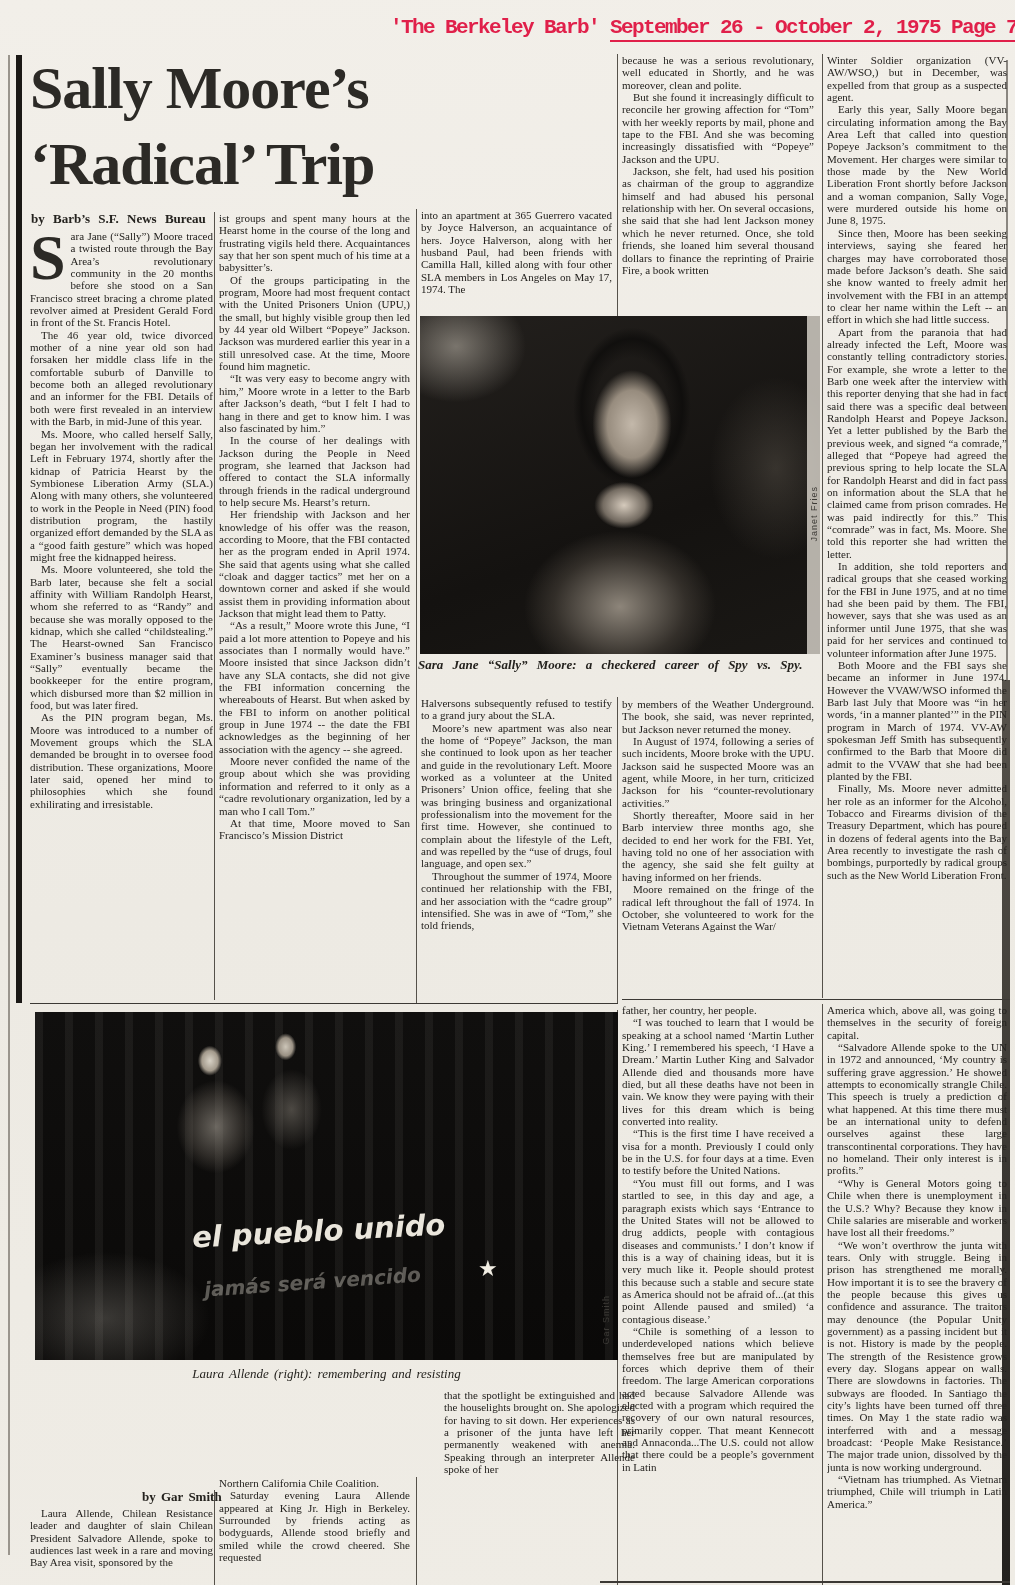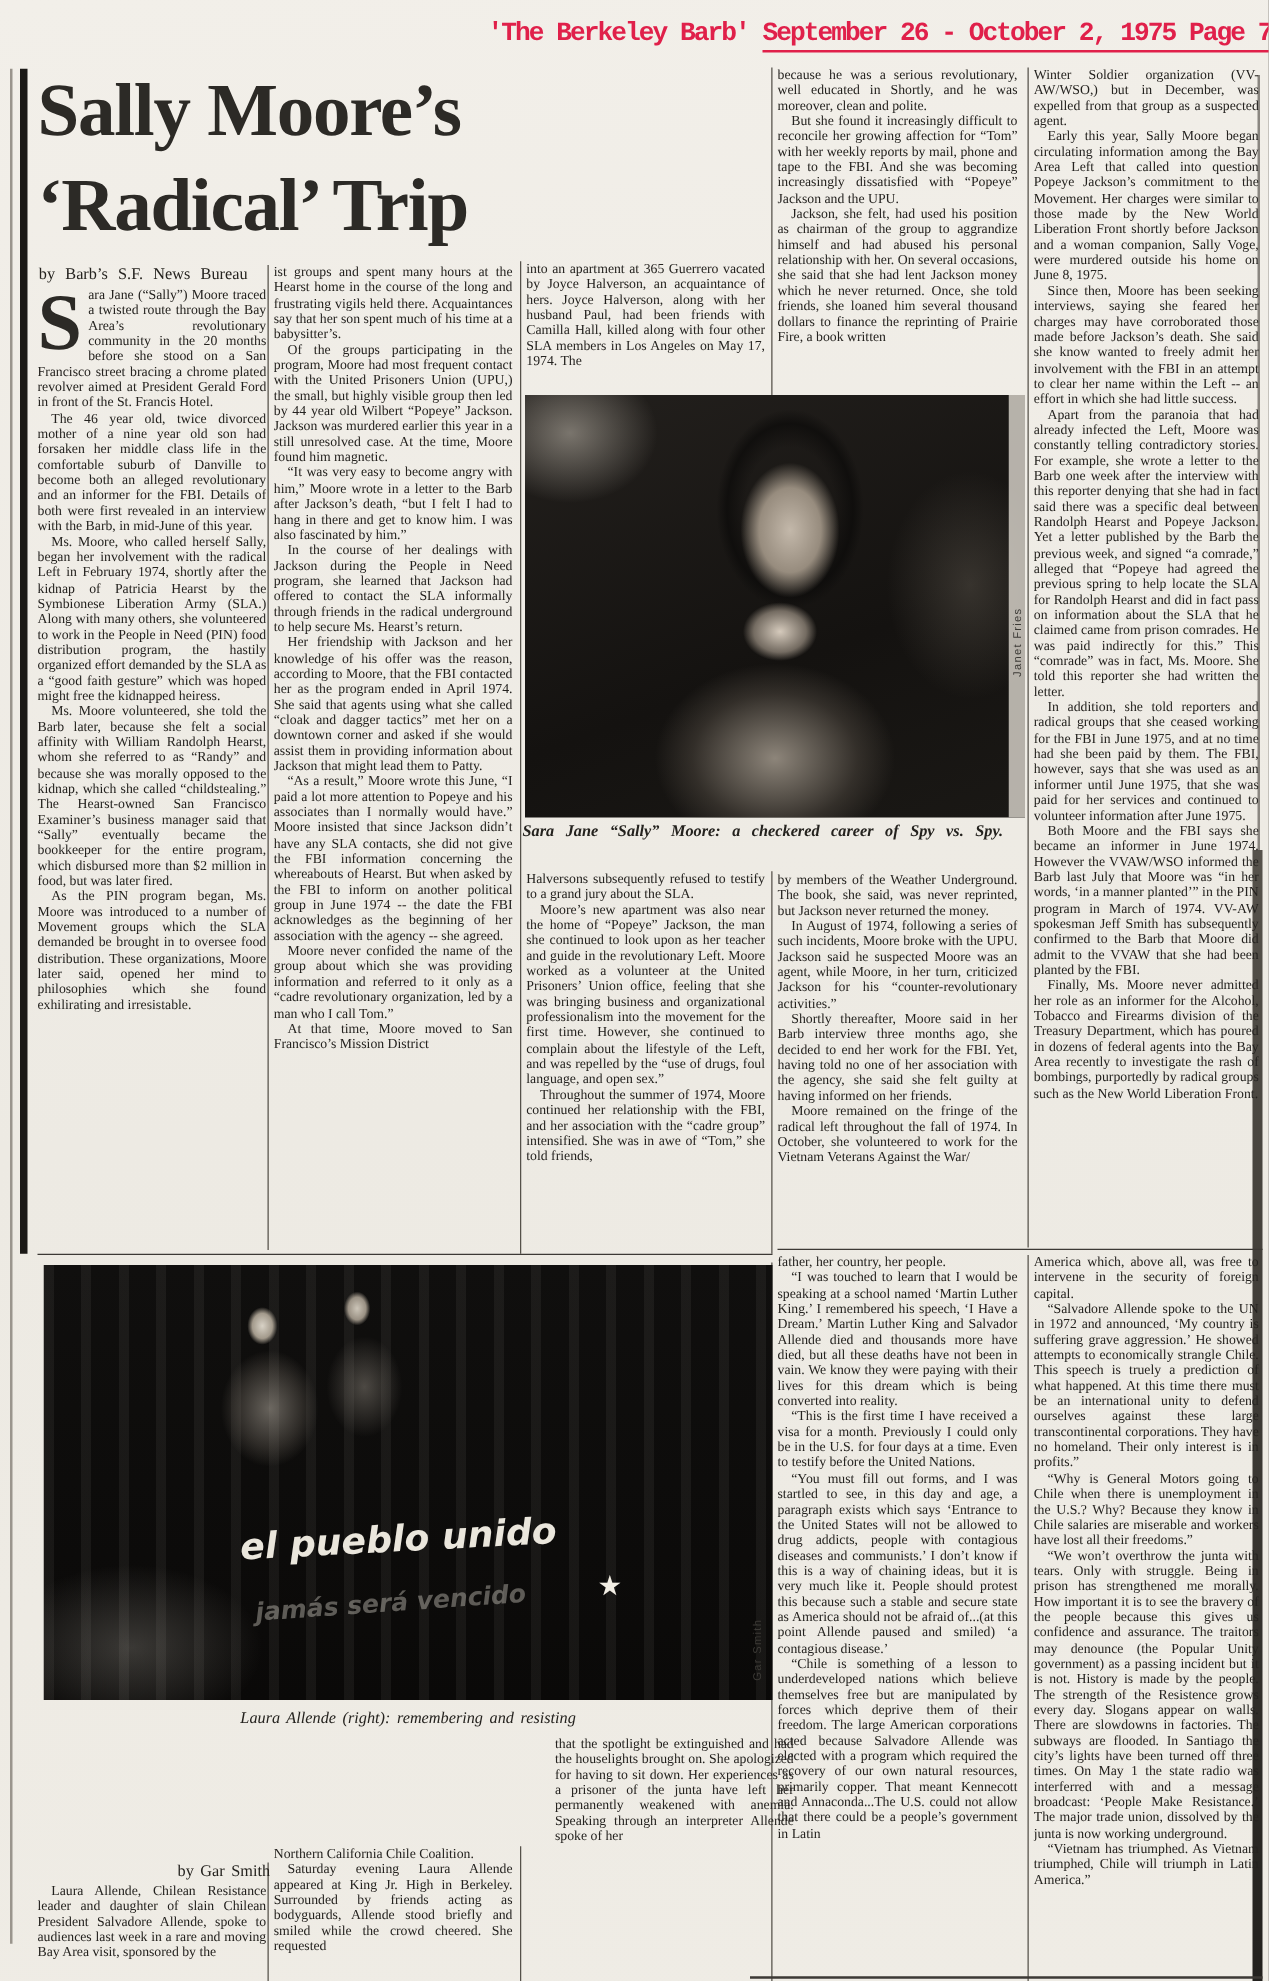--- a/index.html
+++ b/index.html
@@ -5,21 +5,21 @@
   html,body{margin:0;padding:0;background:#8d8a84;}
   .page{position:relative;width:1015px;height:1585px;margin:0 auto;
         background:linear-gradient(175deg,#f2efe9 0%,#edeae3 55%,#efece5 100%);
         font-family:"Liberation Serif",serif;overflow:hidden;color:#24221f;}
   .hdr{position:absolute;left:390px;top:16px;font-family:"Liberation Mono",monospace;
        font-weight:bold;font-size:21px;letter-spacing:-1.6px;color:#e0204a;white-space:nowrap;}
   .hdr .u{border-bottom:2px solid #e0204a;padding-bottom:1px;}
   .hl{position:absolute;left:30px;top:50px;width:396px;font-weight:bold;font-size:60px;
       line-height:76px;letter-spacing:-1px;color:#2c2a26;}
   .hl span{display:block;}
-  .byline{position:absolute;font-size:13px;font-weight:normal;color:#24221e;word-spacing:5px;}
+  .byline{position:absolute;font-size:13px;font-weight:bold;color:#24221e;word-spacing:5px;}
   .col{position:absolute;font-size:11px;line-height:12.35px;text-align:justify;
        color:#24221f;overflow:hidden;}
   .col p{margin:0;text-indent:11px;}
   .col p:first-child{text-indent:0;}
   .col p.ind{text-indent:11px;}
   .dropcap{float:left;font-size:64px;line-height:50px;font-weight:bold;margin:3px 5px 0 0;color:#2c2a26;}
   .vrule{position:absolute;width:1px;background:#55514a;}
   .hrule{position:absolute;height:1px;background:#3c3935;}
   .leftbar{position:absolute;left:16px;top:55px;width:6px;height:948px;background:#1b1916;}
   .edge{position:absolute;background:#9a958d;}
@@ -171,20 +171,20 @@
 
   <div class="col" style="left:622px;top:1004px;width:192px;height:581px;">
     <p>father, her country, her people.</p>
     <p>“I was touched to learn that I would be speaking at a school named ‘Martin Luther King.’ I remembered his speech, ‘I Have a Dream.’ Martin Luther King and Salvador Allende died and thousands more have died, but all these deaths have not been in vain. We know they were paying with their lives for this dream which is being converted into reality.</p>
     <p>“This is the first time I have received a visa for a month. Previously I could only be in the U.S. for four days at a time. Even to testify before the United Nations.</p>
     <p>“You must fill out forms, and I was startled to see, in this day and age, a paragraph exists which says ‘Entrance to the United States will not be allowed to drug addicts, people with contagious diseases and communists.’ I don’t know if this is a way of chaining ideas, but it is very much like it. People should protest this because such a stable and secure state as America should not be afraid of...(at this point Allende paused and smiled) ‘a contagious disease.’</p>
     <p>“Chile is something of a lesson to underdeveloped nations which believe themselves free but are manipulated by forces which deprive them of their freedom. The large American corporations acted because Salvadore Allende was elected with a program which required the recovery of our own natural resources, primarily copper. That meant Kennecott and Annaconda...The U.S. could not allow that there could be a people’s government in Latin</p>
   </div>
 
   <div class="col" style="left:827px;top:1004px;width:180px;height:581px;">
-    <p>America which, above all, was free to intervene in the security of foreign capital.</p>
+    <p>America which, above all, was going to themselves in the security of foreign capital.</p>
     <p>“Salvadore Allende spoke to the UN in 1972 and announced, ‘My country is suffering grave aggression.’ He showed attempts to economically strangle Chile. This speech is truely a prediction of what happened. At this time there must be an international unity to defend ourselves against these large transcontinental corporations. They have no homeland. Their only interest is in profits.”</p>
     <p>“Why is General Motors going to Chile when there is unemployment in the U.S.? Why? Because they know in Chile salaries are miserable and workers have lost all their freedoms.”</p>
     <p>“We won’t overthrow the junta with tears. Only with struggle. Being in prison has strengthened me morally. How important it is to see the bravery of the people because this gives us confidence and assurance. The traitors may denounce (the Popular Unity government) as a passing incident but it is not. History is made by the people. The strength of the Resistence grows every day. Slogans appear on walls. There are slowdowns in factories. The subways are flooded. In Santiago the city’s lights have been turned off three times. On May 1 the state radio was interferred with and a message broadcast: ‘People Make Resistance.’ The major trade union, dissolved by the junta is now working underground.</p>
     <p>“Vietnam has triumphed. As Vietnam triumphed, Chile will triumph in Latin America.”</p>
   </div>
 
 </div>
 
 </body></html>

